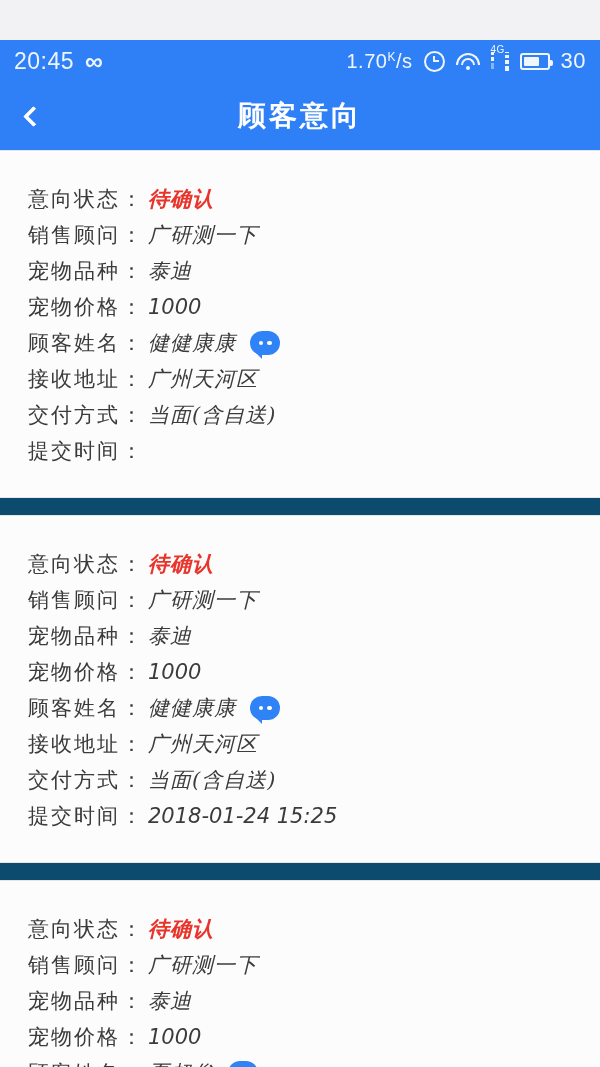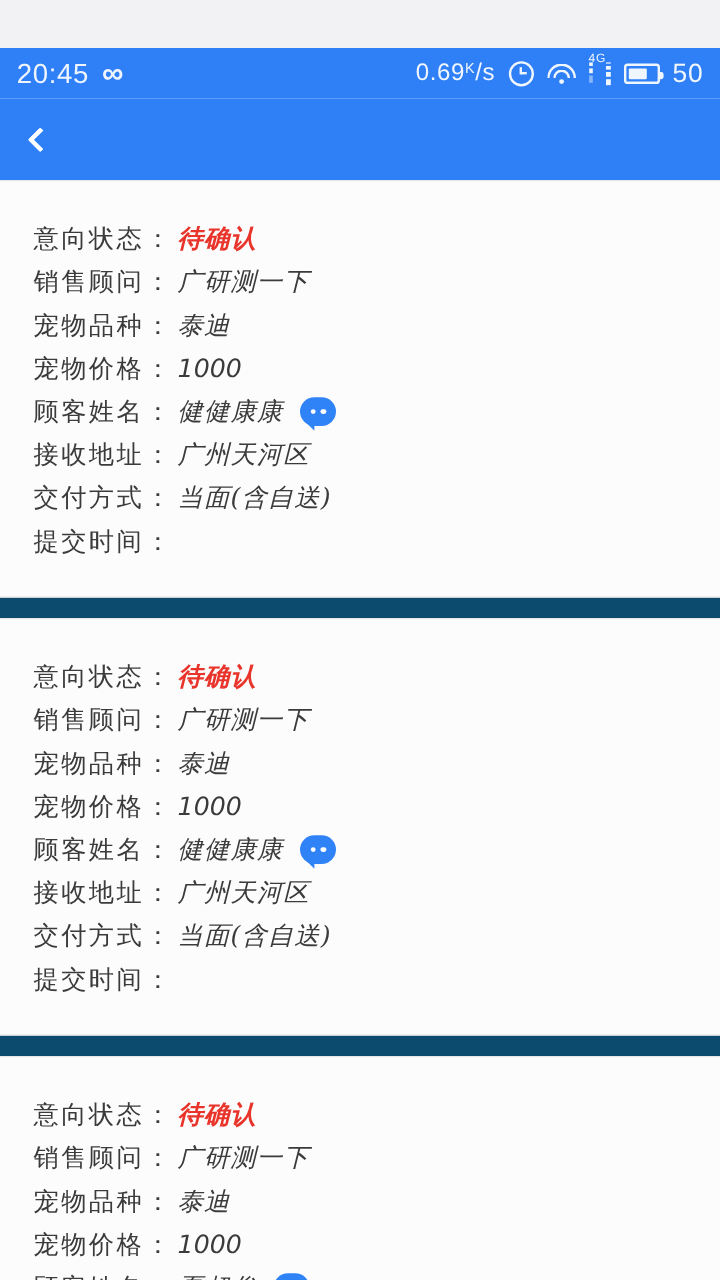--- a/index.html
+++ b/index.html
@@ -116,21 +116,21 @@
 
 <div class="phone">
 
   <div class="statusbar">
     <div class="sb-left">
       <span class="sb-clock">20:45</span>
       <span class="sb-infinity">∞</span>
     </div>
     <div class="sb-right">
       <span class="sb-net">
-        <span>0.69</span>
+        <span>1.70</span>
         <sup>K</sup>
         <span>/s</span>
       </span>
       <span class="ic alarm"></span>
       <span class="ic wifi">
         <i></i>
           <i></i>
           <span class="wifi-dot"></span>
       </span>
       <span class="ic bars">
@@ -142,28 +142,29 @@
       </span>
       <span class="ic bars full">
         <b></b>
           <b></b>
           <b></b>
           <b></b>
       </span>
       <span class="ic battery">
           <span></span>
         </span>
-      <span class="sb-battery-num">50</span>
+      <span class="sb-battery-num">30</span>
     </div>
   </div>
 
   <div class="navbar">
     <div class="back-btn">
       <span class="chev"></span>
     </div>
+    <div class="nav-title">顾客意向</div>
   </div>
 
   <div class="list">
 
     <div class="card">
       <div class="row">
         <span class="label">意向状态</span>
         <span class="colon">：</span>
         <span class="value status-pending">待确认</span>
       </div>
@@ -243,20 +244,21 @@
         <span class="value">广州天河区</span>
       </div>
       <div class="row">
         <span class="label">交付方式</span>
         <span class="colon">：</span>
         <span class="value">当面(含自送)</span>
       </div>
       <div class="row">
         <span class="label">提交时间</span>
         <span class="colon">：</span>
+        <span class="value mono">2018-01-24 15:25</span>
       </div>
     </div>
 
     <div class="card last">
       <div class="row">
         <span class="label">意向状态</span>
         <span class="colon">：</span>
         <span class="value status-pending">待确认</span>
       </div>
       <div class="row">

